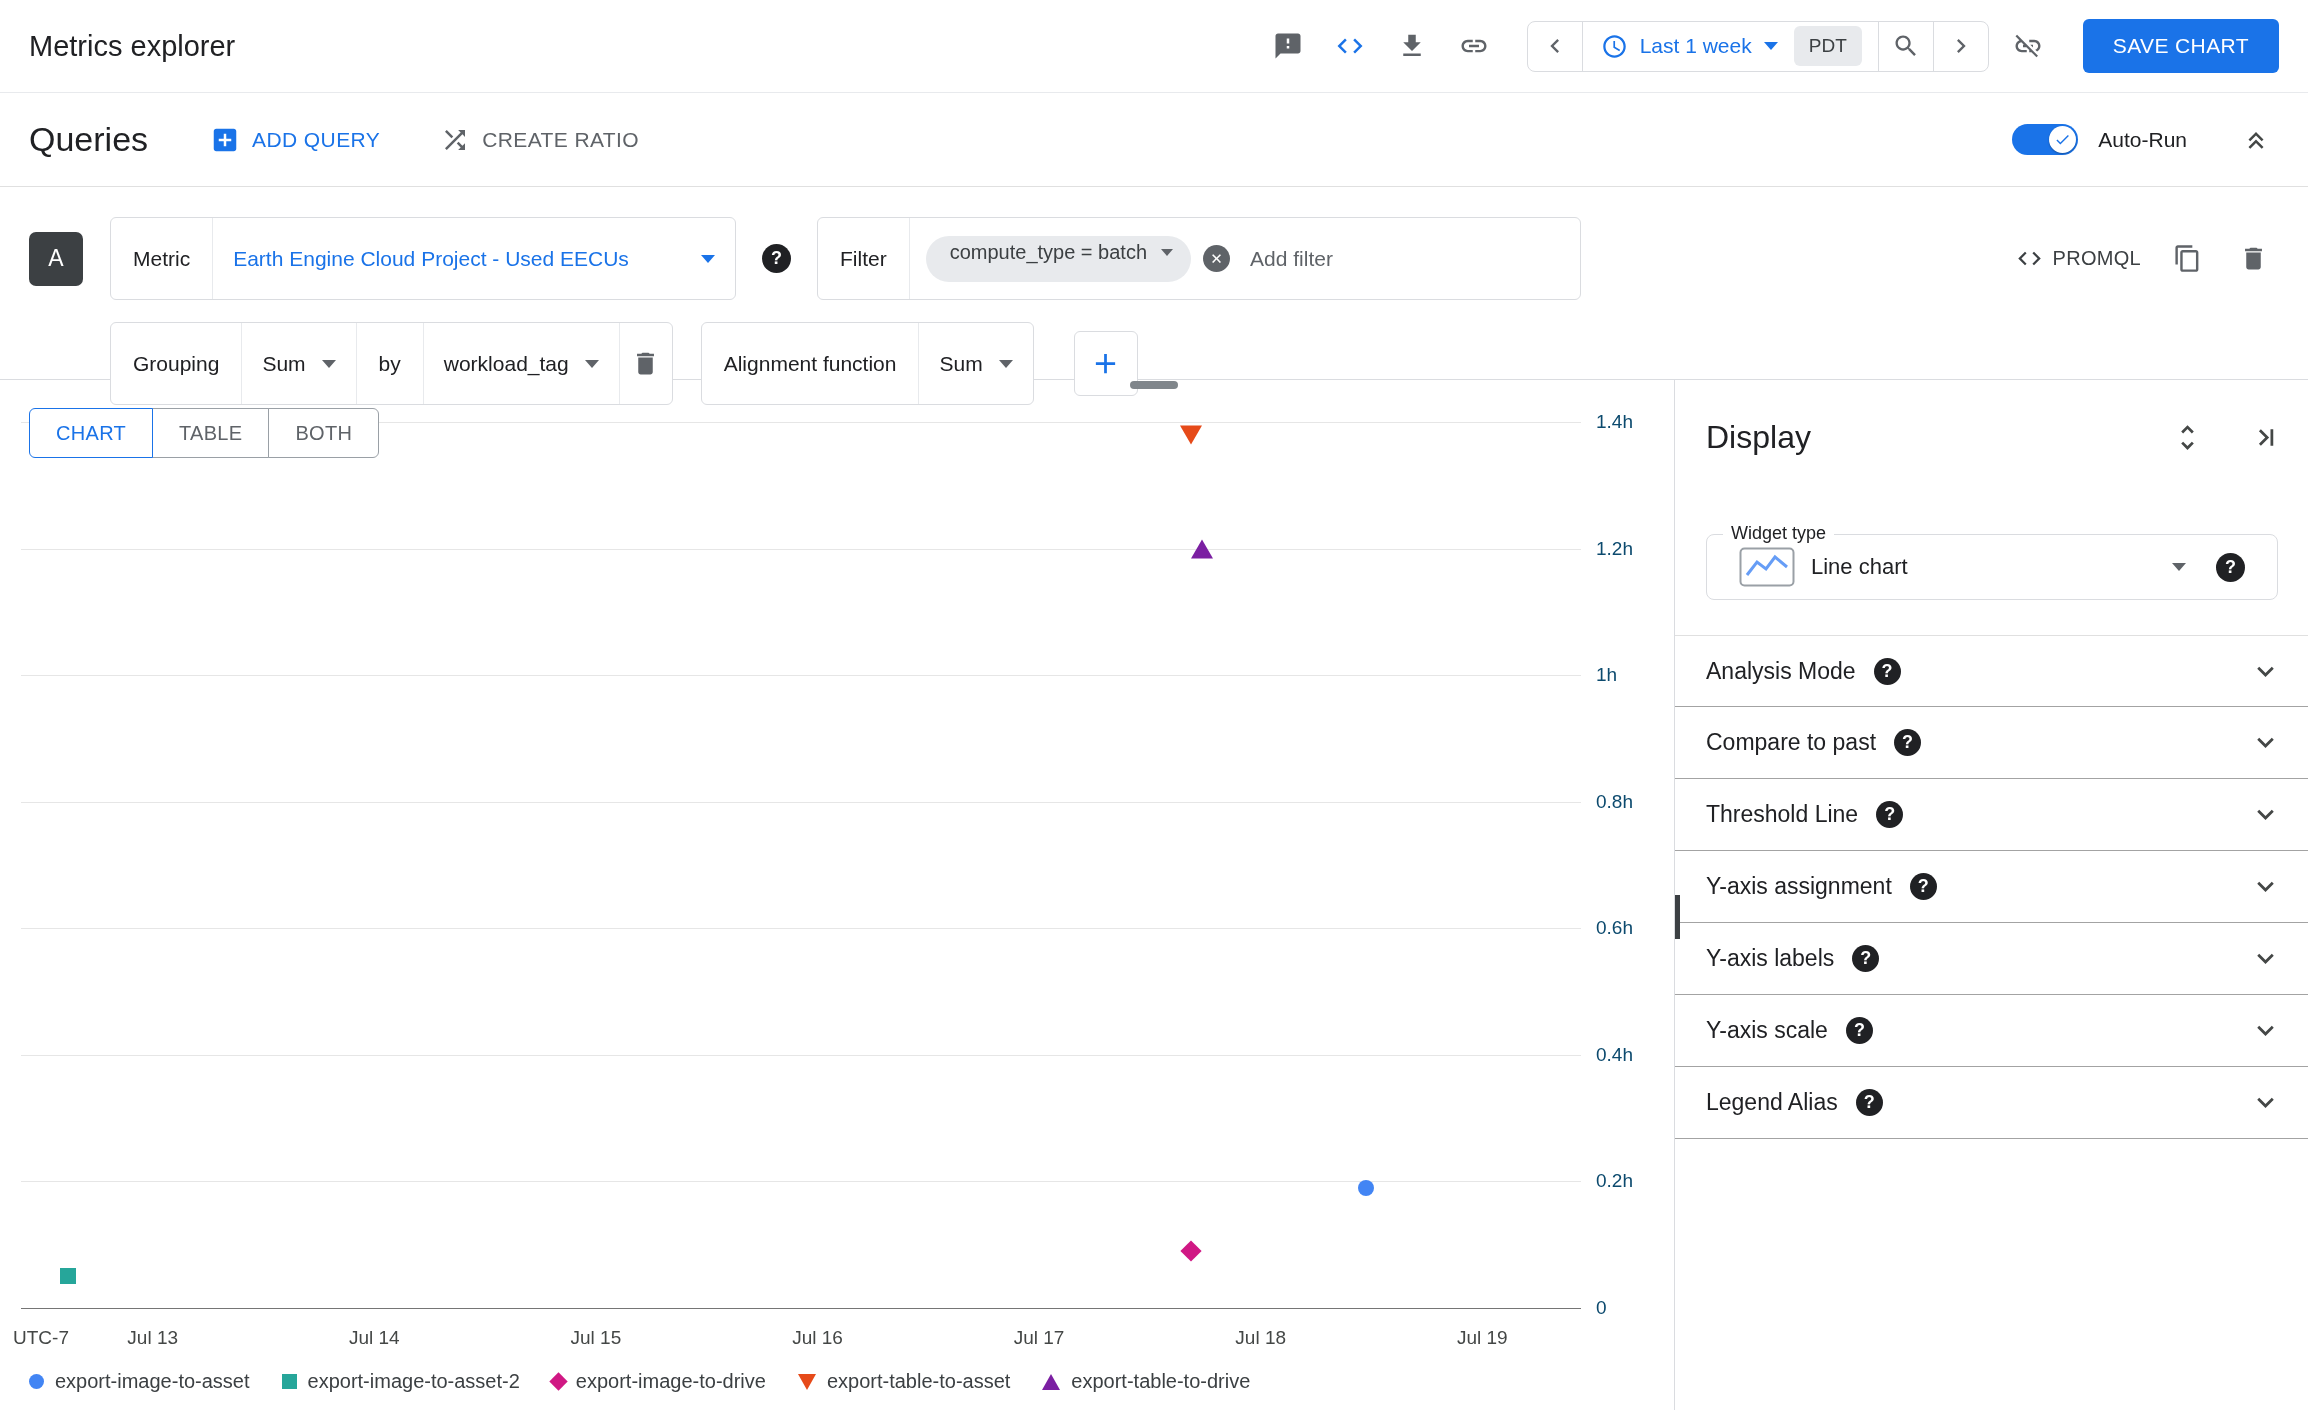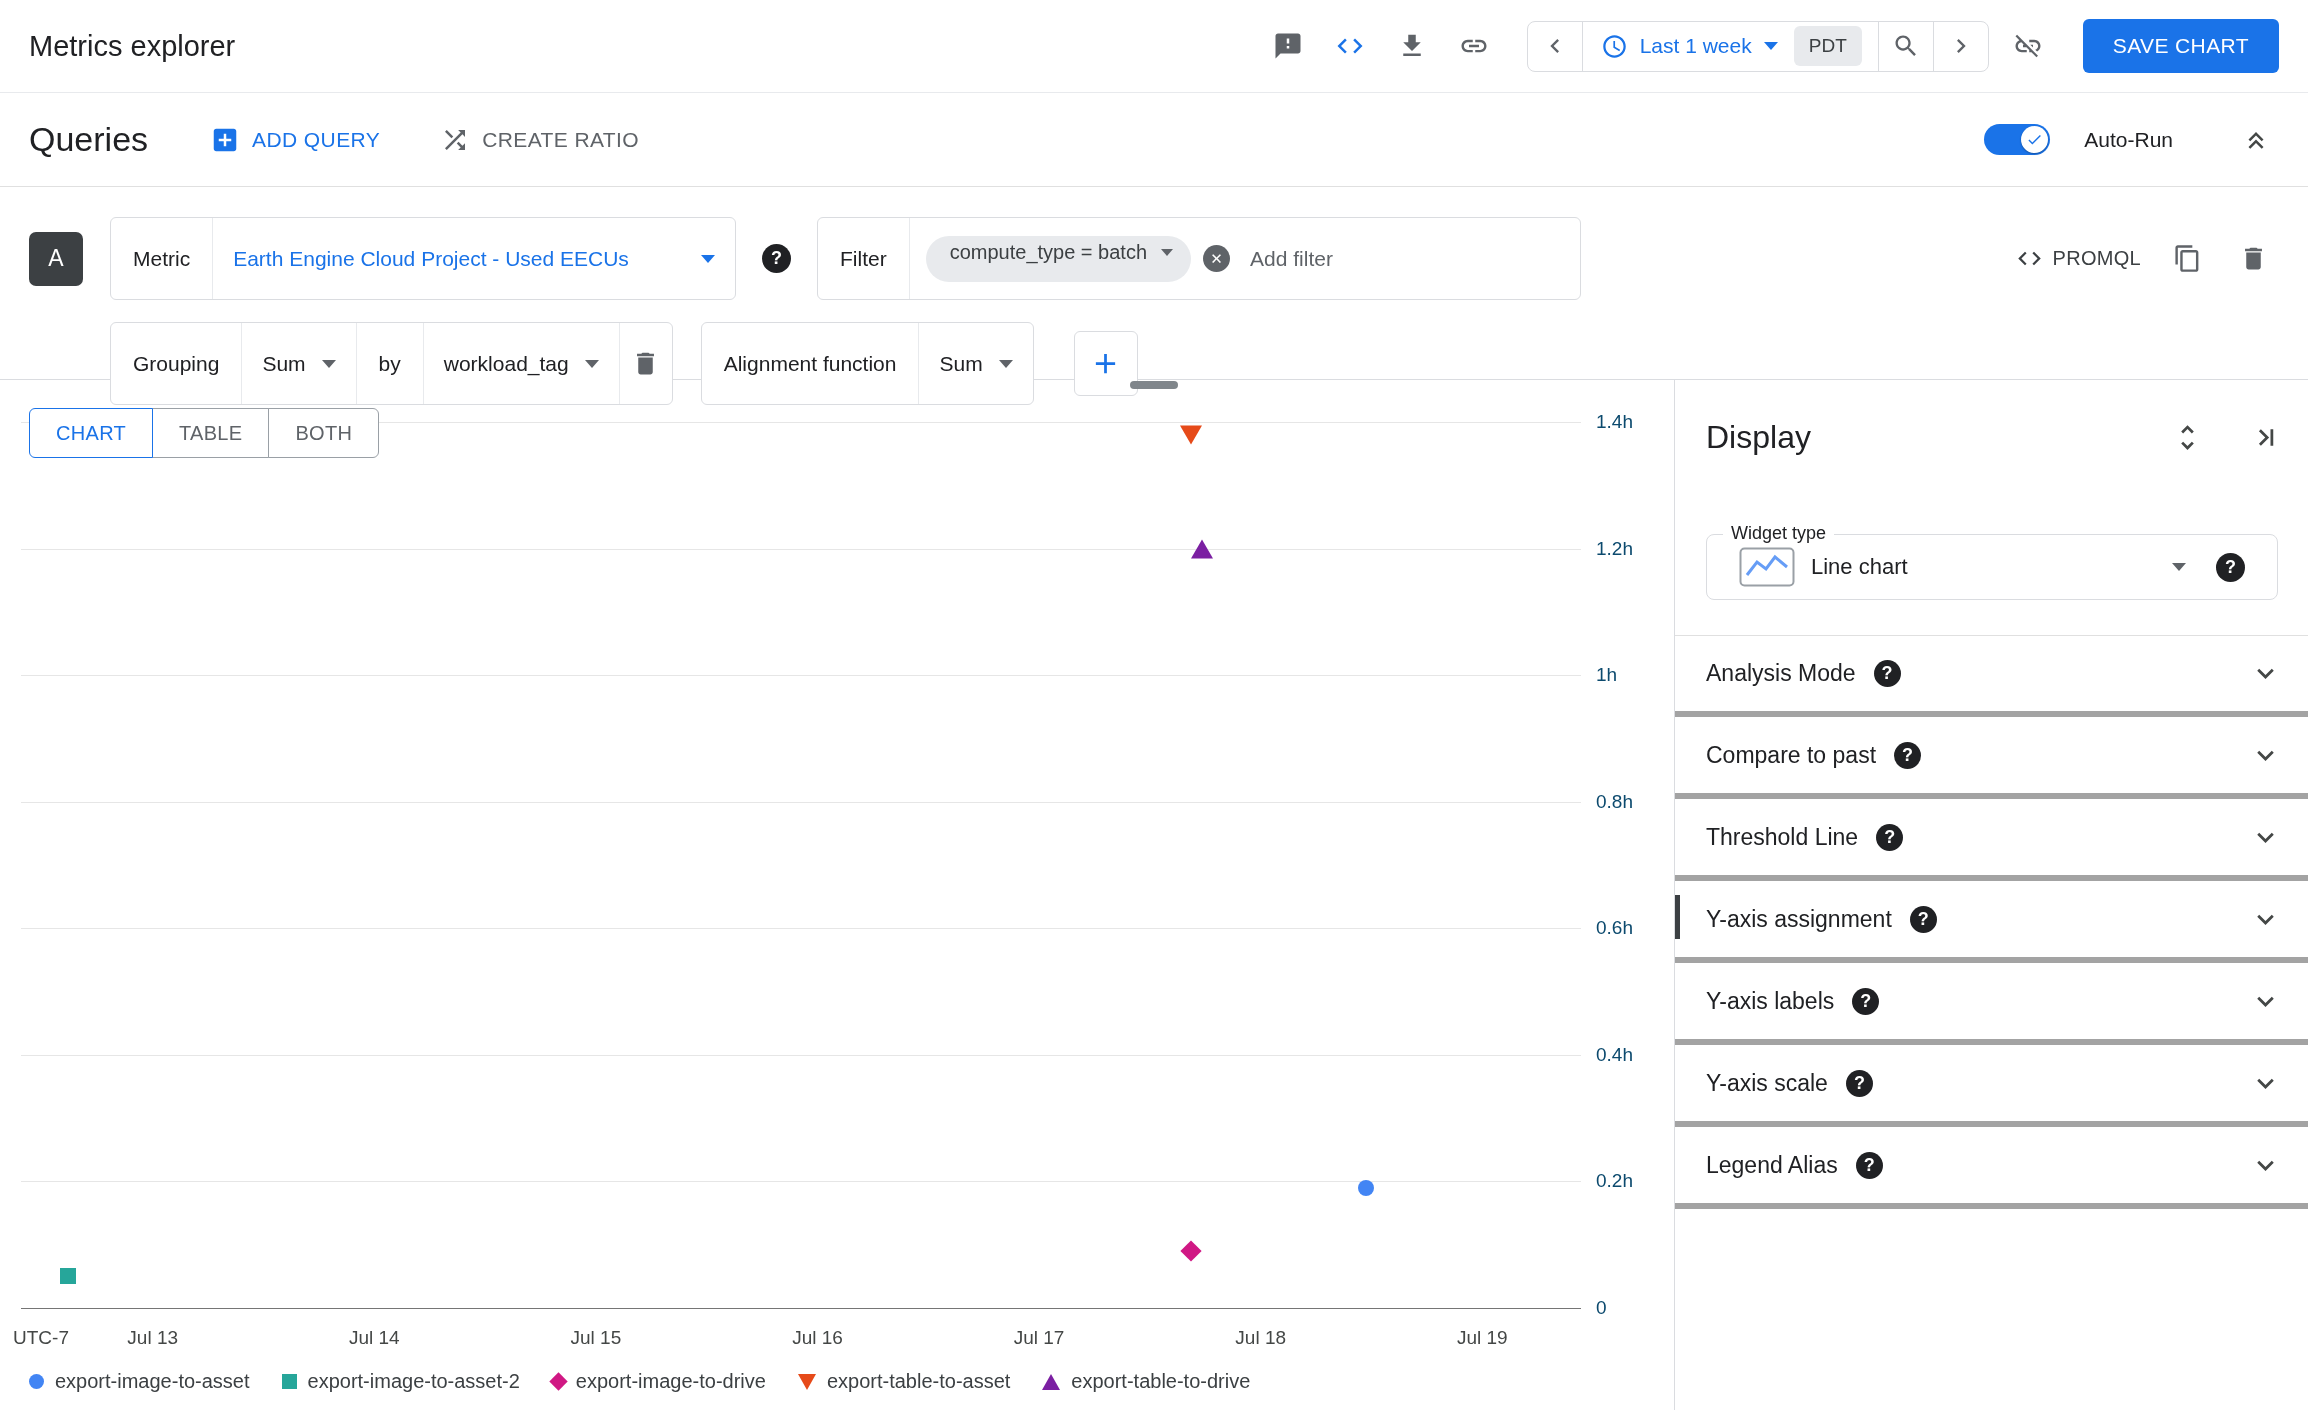--- a/index.html
+++ b/index.html
@@ -30,21 +30,21 @@
 
   
   .queries-bar { height:94px; display:flex; align-items:center; padding:0 29px; border-bottom:1px solid #e0e0e0; }
   .queries-title { font-size:34px; font-weight:500; margin-right:56px; }
   .text-btn { display:flex; align-items:center; gap:12px; background:none; border:none; font-size:21px; font-weight:500; letter-spacing:.4px; }
   .text-btn svg { width:30px; height:30px; }
   .add-query-btn { color:#1a73e8; margin-right:48px; }
   .add-query-btn svg { fill:#1a73e8; }
   .create-ratio-btn { color:#5f6368; }
   .create-ratio-btn svg { fill:#5f6368; }
-  .queries-right { margin-left:auto; display:flex; align-items:center; gap:34px; }
+  .queries-right { margin-left:auto; display:flex; align-items:center; gap:20px; }
   .toggle { width:66px; height:31px; border-radius:16px; background:#1a73e8; border:none; position:relative; }
   .toggle-thumb { position:absolute; right:2px; top:2px; width:27px; height:27px; border-radius:50%; background:#fff; display:flex; align-items:center; justify-content:center; box-shadow:0 1px 2px rgba(0,0,0,.3); }
   .toggle-thumb svg { width:17px; height:17px; fill:#1a73e8; }
   .auto-run-label { font-size:21px; color:#202124; margin-right:26px; }
 
   
   .query-builder { position:relative; height:193px; padding:30px 29px 0; border-bottom:1px solid #dadce0; }
   .qb-row { display:flex; align-items:center; }
   .qb-row1 { margin-bottom:22px; }
   .query-badge { width:54px; height:54px; border-radius:7px; background:#3c4043; color:#fff; font-size:23px; display:flex; align-items:center; justify-content:center; margin-right:27px; flex:none; }
@@ -120,21 +120,21 @@
   .panel-title { font-size:32px; font-weight:400; }
   .panel-icons { margin-left:auto; display:flex; align-items:center; gap:26px; }
   .panel-icons .icon-btn svg { width:33px; height:33px; fill:#444746; }
   .widget-type { position:relative; margin:74px 30px 0 31px; height:66px; border:1px solid #dadce0; border-radius:8px; display:flex; align-items:center; padding:0 32px; cursor:pointer; }
   .widget-type-label { position:absolute; top:-12px; left:16px; background:#fff; padding:0 8px; font-size:18px; font-weight:500; color:#202124; }
   .widget-icon { flex:none; display:flex; }
   .widget-value { font-size:22px; color:#202124; margin-left:16px; }
   .widget-caret { margin-left:auto; color:#5f6368; }
   .widget-help { margin-left:30px; }
   .accordions { margin-top:35px; }
-  .acc-row { height:82px; display:flex; align-items:center; padding:0 26px 0 31px; border-bottom:6px solid #a3a3a3; cursor:pointer; }
+  .acc-row { height:72px; display:flex; align-items:center; padding:0 26px 0 31px; border-bottom:1px solid #a3a3a3; cursor:pointer; }
   .acc-row:first-child { border-top:1px solid #e0e0e0; }
   .acc-label { font-size:23px; font-weight:500; color:#202124; margin-right:18px; }
   .acc-chevron { margin-left:auto; display:flex; }
   .acc-chevron svg { width:33px; height:33px; fill:#444746; }
 </style>
 </head>
 <body>
 
 <header class="topbar">
   <h1 class="page-title">Metrics explorer</h1>

